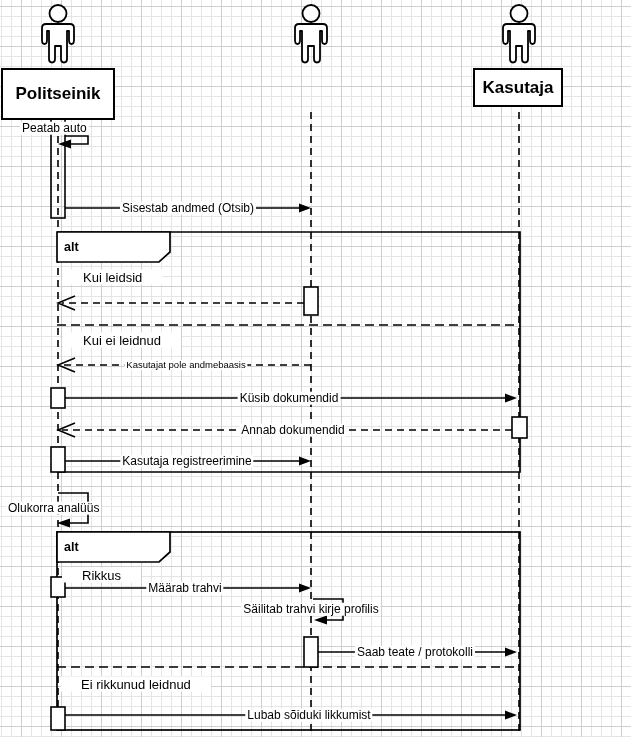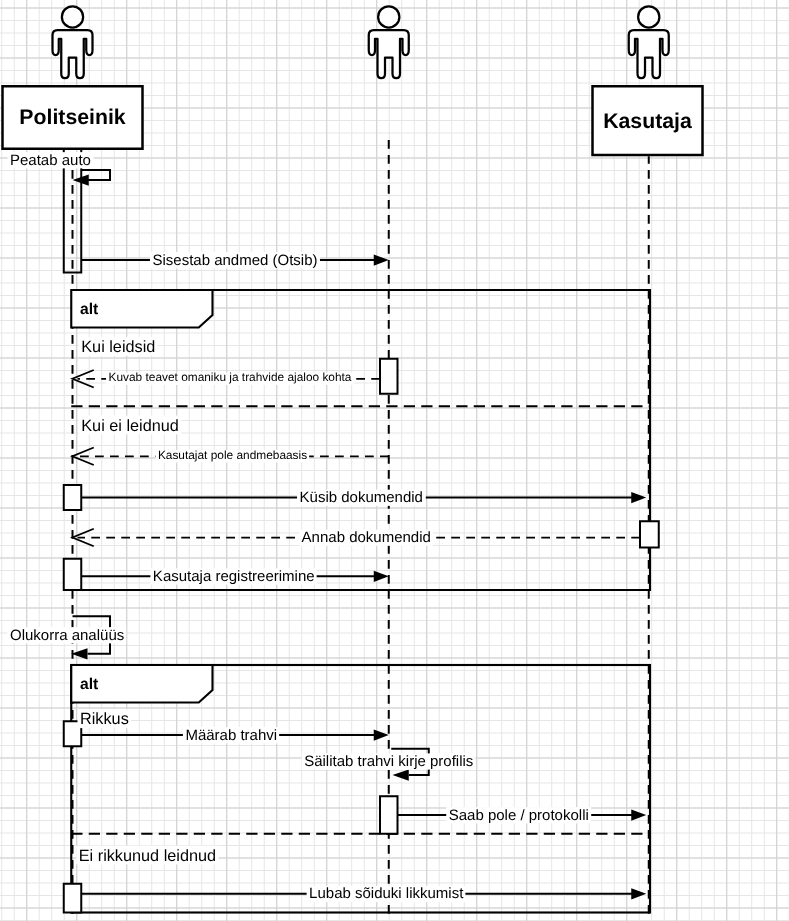--- a/index.html
+++ b/index.html
@@ -29,21 +29,21 @@
     box-sizing:border-box;
   }
   .lbl{
     position:absolute;font-size:12px;line-height:1.05;background:#fff;
     white-space:nowrap;transform:translate(-50%,-50%);padding:0 2px;
   }
   .lbl.sm{font-size:9.5px;}
   .lbl.anchor-left{transform:translateY(-50%);}
   .guard{
     position:absolute;font-size:13px;background:#fff;white-space:nowrap;
-    padding:0 2px;transform:translateY(-50%);
+    padding:0 20px;transform:translateY(-50%);
   }
   .altop{
     position:absolute;font-weight:bold;font-size:12.5px;
     transform:translateY(-50%);white-space:nowrap;
   }
 </style>
 </head>
 <body>
 
 <div class="stage">
@@ -116,35 +116,34 @@
     <polygon points="314,620 327,615.5 327,624.5" fill="#000"></polygon>
 
     <line x1="318" y1="652" x2="506" y2="652" stroke="#000" stroke-width="1.6"></line>
     <polygon points="517,652 505,647.5 505,656.5" fill="#000"></polygon>
 
     <line x1="65" y1="715" x2="506" y2="715" stroke="#000" stroke-width="1.6"></line>
     <polygon points="517,715 505,710.5 505,719.5" fill="#000"></polygon>
   </svg>
 
   <div class="actor-box" style="left:1px;top:68px;width:114px;height:52px;">Politseinik</div>
-  <div class="actor-box" style="left:473px;top:68px;width:90px;height:57px;">Kasutaja</div>
+  <div class="actor-box" style="left:473px;top:68px;width:90px;height:39px;">Kasutaja</div>
 
   <div class="altop" style="left:64px;top:247px;">alt</div>
   <div class="altop" style="left:64px;top:547px;">alt</div>
 
   <div class="guard" style="left:63px;top:277px;">Kui leidsid</div>
   <div class="guard" style="left:63px;top:340px;">Kui ei leidnud</div>
   <div class="guard" style="left:62px;top:575px;text-align:right;">Rikkus</div>
   <div class="guard" style="left:61px;top:684px;">Ei rikkunud leidnud</div>
 
-  <div class="lbl anchor-left" style="left:6px;top:128px;">Peatab auto</div>
+  <div class="lbl anchor-left" style="left:20px;top:128px;">Peatab auto</div>
   <div class="lbl" style="left:188px;top:208px;">Sisestab andmed (Otsib)</div>
-  <div class="lbl sm" style="left:184px;top:303px;">Kuvab teavet omaniku ja trahvide ajaloo kohta</div>
   <div class="lbl sm" style="left:186px;top:365px;">Kasutajat pole andmebaasis</div>
   <div class="lbl" style="left:289px;top:398px;">Küsib dokumendid</div>
   <div class="lbl" style="left:293px;top:430px;">Annab dokumendid</div>
   <div class="lbl" style="left:187px;top:461px;">Kasutaja registreerimine</div>
   <div class="lbl anchor-left" style="left:6px;top:508px;">Olukorra analüüs</div>
   <div class="lbl" style="left:185px;top:588px;text-align:right;">Määrab trahvi</div>
   <div class="lbl" style="left:311px;top:609px;">Säilitab trahvi kirje profilis</div>
-  <div class="lbl" style="left:415px;top:652px;">Saab pole / protokolli</div>
+  <div class="lbl" style="left:415px;top:652px;">Saab teate / protokolli</div>
   <div class="lbl" style="left:289px;top:715px;margin-left:20px;">Lubab sõiduki likkumist</div>
 </div>
 
 </body></html>

